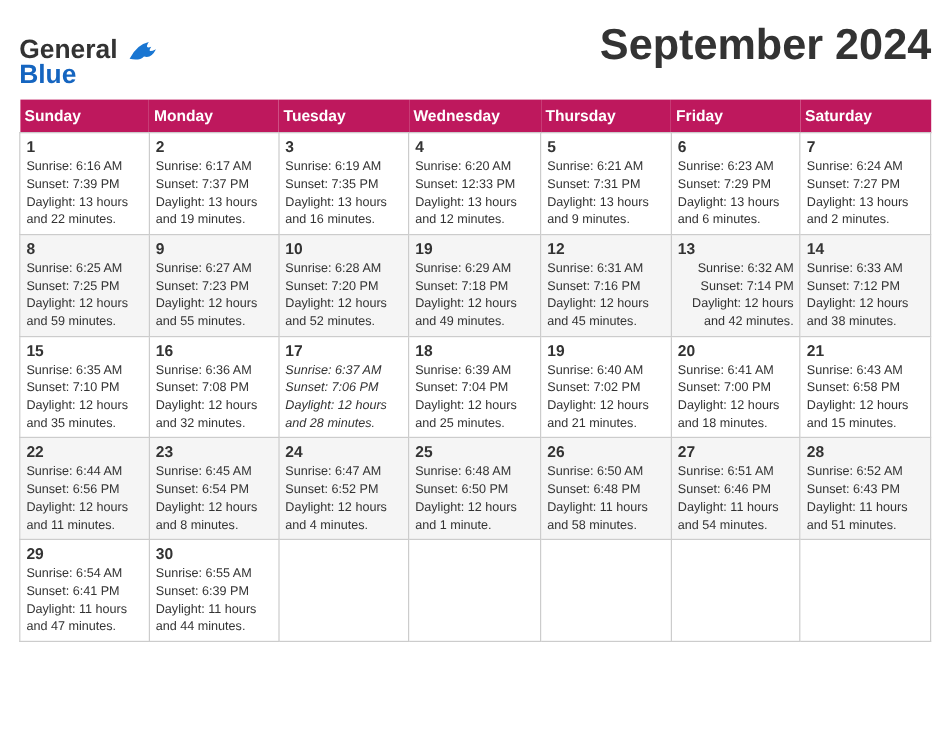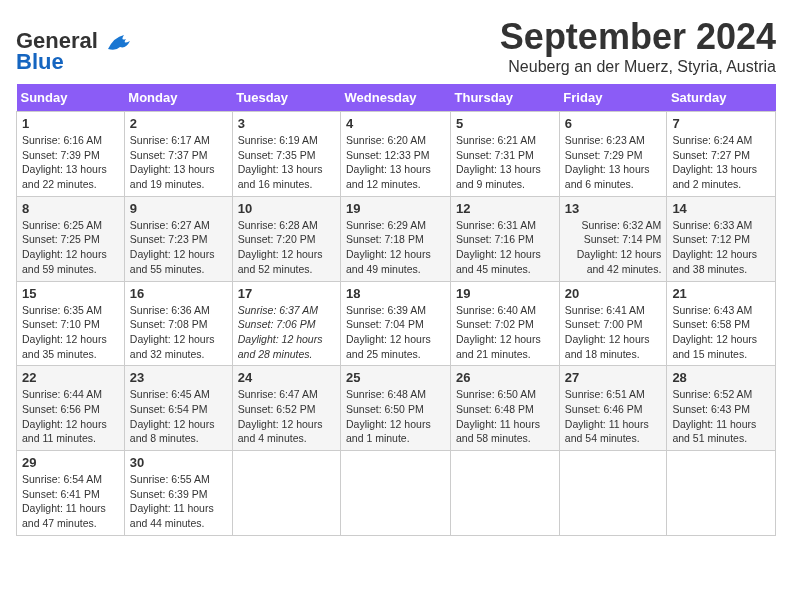--- a/index.html
+++ b/index.html
@@ -38,21 +38,21 @@
     .location-title {
       font-size: 16px;
       color: #333;
     }
     table {
       width: 100%;
       border-collapse: collapse;
       font-size: 11px;
     }
     th {
-      background: #8b5cf6;
+      background: #be185d;
       color: #fff;
       padding: 6px 4px;
       text-align: left;
       font-size: 13px;
       font-weight: bold;
     }
     td {
       border: 1px solid #ccc;
       vertical-align: top;
       padding: 4px 5px;
@@ -91,21 +91,20 @@
         <span style="color:#333;">General</span>
         <svg width="30" height="22" viewBox="0 0 30 22" style="vertical-align:middle; margin-left:2px;">
           <path d="M2,18 Q8,6 18,4 Q14,10 20,8 Q16,14 24,10 Q20,18 14,16 Q10,20 2,18Z" fill="#1976D2"></path>
         </svg>
       </div>
     </div>
     <div style="font-size:22px; font-weight:bold; color:#1565C0; margin-top:-4px;">Blue</div>
   </div>
   <div class="title-block">
     <div class="month-title">September 2024</div>
-    <div class="location-title">Neuberg an der Muerz, Styria, Austria</div>
   </div>
 </div>
 
 <table>
   <thead>
     <tr>
 
     <th>Sunday</th>
         <th>Monday</th>
         <th>Tuesday</th>

